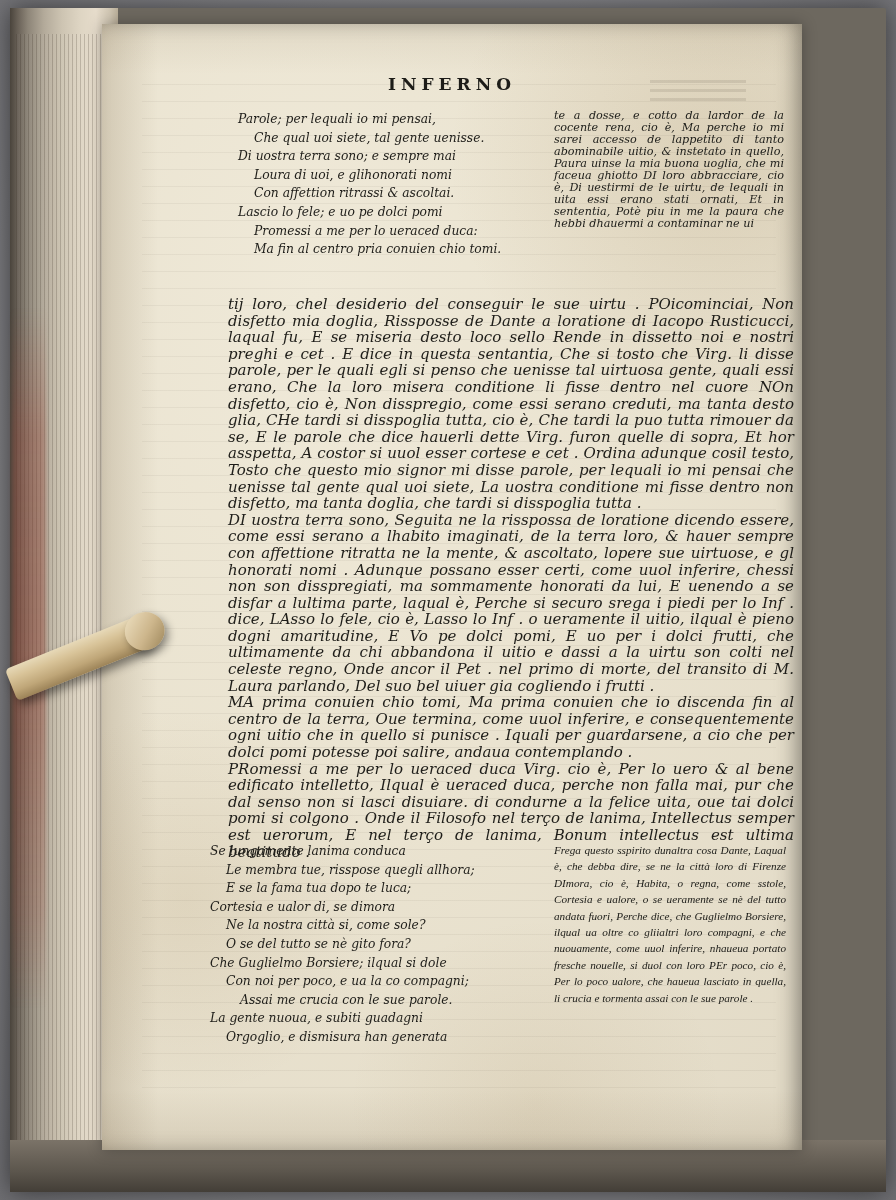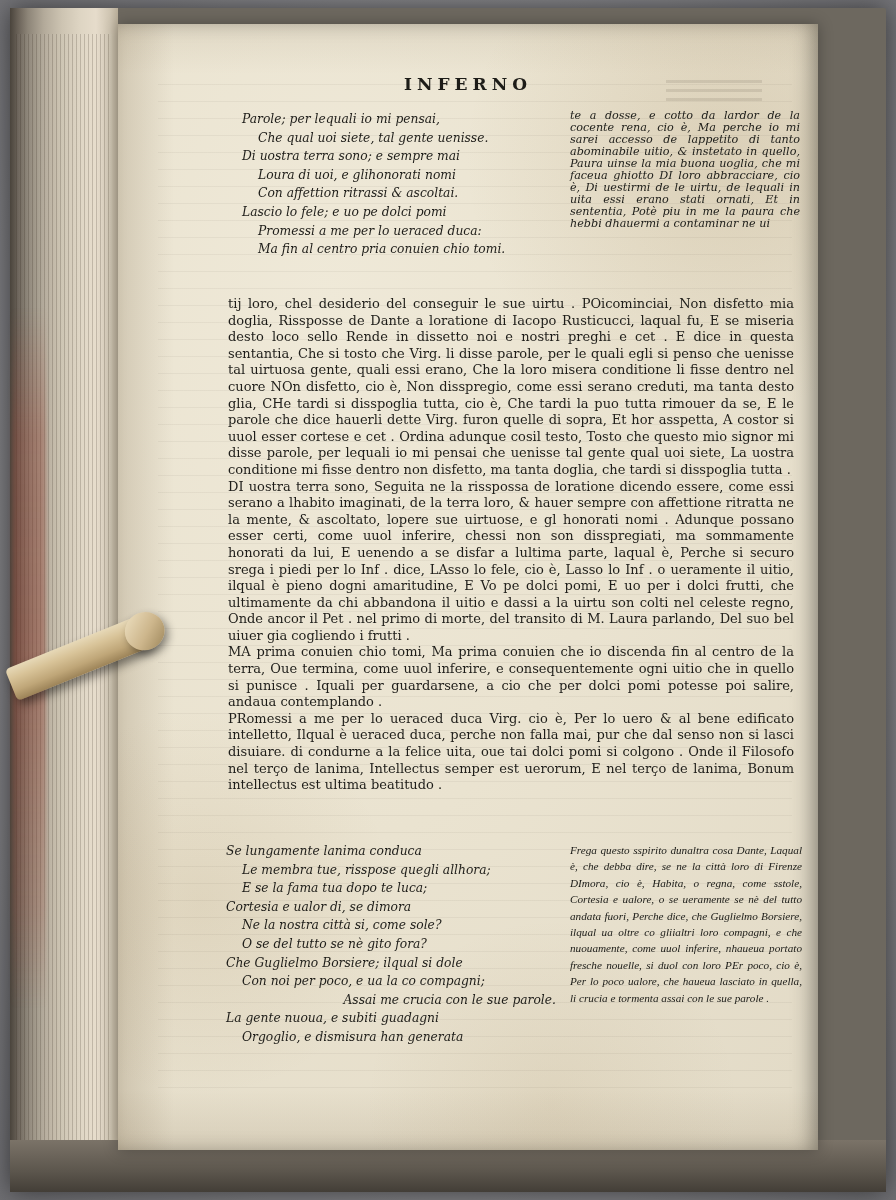--- a/index.html
+++ b/index.html
@@ -79,21 +79,20 @@
     position: absolute;
     left: 92px;
     top: 16px;
     width: 700px;
     height: 1126px;
     background:
       radial-gradient(ellipse at 30% 25%, #efe9d8 0%, #eae3d0 45%, #e2dac6 100%);
     box-shadow:
       -10px 0 22px -6px rgba(0,0,0,0.45) inset,
       0 0 14px rgba(0,0,0,0.30);
-    margin-left: 16px;
   }
   .leaf-tint {
     position: absolute;
     inset: 0;
     background:
       linear-gradient(to right, rgba(120,100,70,0.22) 0px, rgba(120,100,70,0.0) 56px),
       linear-gradient(to bottom, rgba(120,100,70,0.10) 0px, rgba(120,100,70,0.0) 50px),
       linear-gradient(to top, rgba(120,100,70,0.14) 0px, rgba(120,100,70,0.0) 60px);
     pointer-events: none;
   }
@@ -163,30 +162,31 @@
   }
   .verse {
     font-style: italic;
     font-size: 12.3px;
     line-height: 18.6px;
     color: #1e1d19;
     white-space: pre;
   }
   .verse .ind1 { display:block; padding-left: 0px; }
   .verse .ind2 { display:block; padding-left: 16px; }
-  .verse .ind3 { display:block; padding-left: 30px; text-align: right; }
-
-  #verse-top-left  { left: 124px; top: 86px;  width: 300px; }
+  .verse .ind3 { display:block; padding-left: 30px; }
+
+  #verse-top-left  { left: 136px; top: 86px;  width: 300px; }
   #verse-top-right { left: 452px; top: 86px;  width: 230px;
                      font-style: italic; font-size: 11.2px; line-height: 12px;
                      text-align: justify; white-space: normal; }
 
   #commentary {
-    left: 110px; top: 272px; width: 566px;
-    font-size: 13px;
+    left: 126px; top: 272px; width: 566px;
+    font-style: italic;
+    font-size: 15px;
     line-height: 16.6px;
     text-align: justify;
     color: #1e1d19;
     hyphens: none;
   }
   #commentary p { margin: 0; text-indent: 0; }
 
   #verse-bot-left  { left: 108px; top: 818px; width: 330px; }
   #verse-bot-right { left: 452px; top: 818px; width: 232px;
                      font-style: italic; font-size: 11.2px; line-height: 16.4px;

